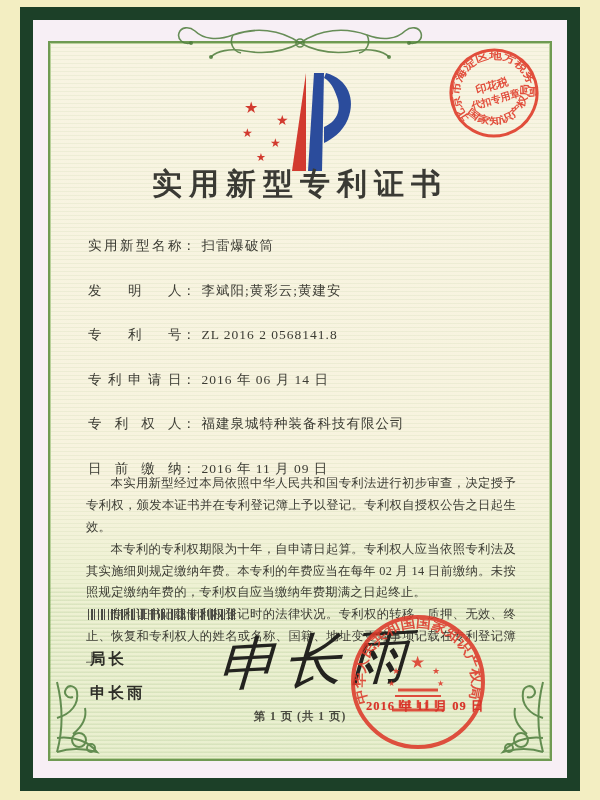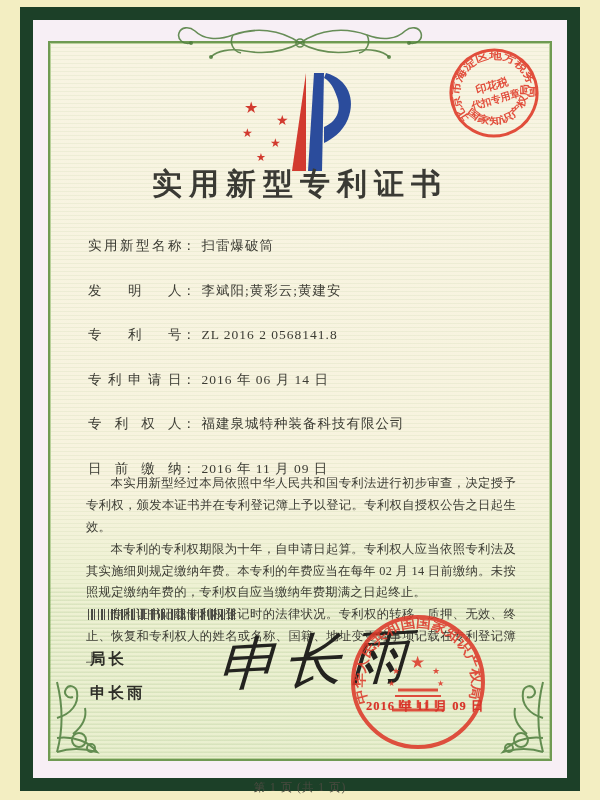--- a/index.html
+++ b/index.html
@@ -80,22 +80,22 @@
     white-space: nowrap;
   }
   .seal { position: absolute; left: 298px; top: 569px; opacity: 0.88; }
   .seal-date {
     position: absolute; left: 316px; top: 655px;
     font-size: 12.5px; font-weight: 700; color: #d8342a; letter-spacing: 1px;
     text-shadow: 0 0 1px rgba(216,52,42,0.4);
   }
   .stamp { position: absolute; right: 6px; top: 0px; opacity: 0.92; transform: rotate(-16deg); }
   .footer {
-    position: absolute; left: 0; right: 0; top: 737px;
-    text-align: center; font-size: 11.5px; color: #4a4a40; letter-spacing: 1px;
+    position: absolute; left: 0; right: 0; top: 666px;
+    text-align: center; font-size: 11.5px; color: #4a4a40; letter-spacing: 1px; font-weight: bold;
   }
   svg text { font-family: "Liberation Serif", "DejaVu Serif", serif; }
 </style>
 </head>
 <body>
 
 <div class="frame">
   <div class="paper">
     <div class="stripes-bottom"></div>
 

